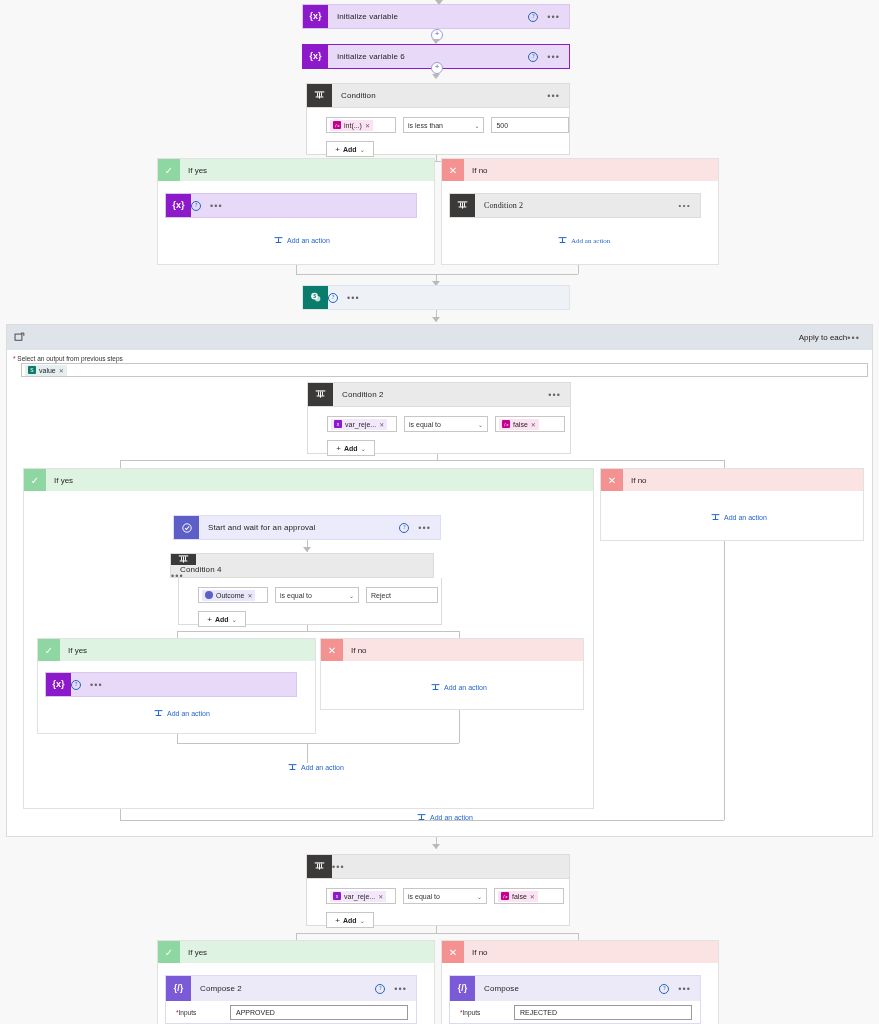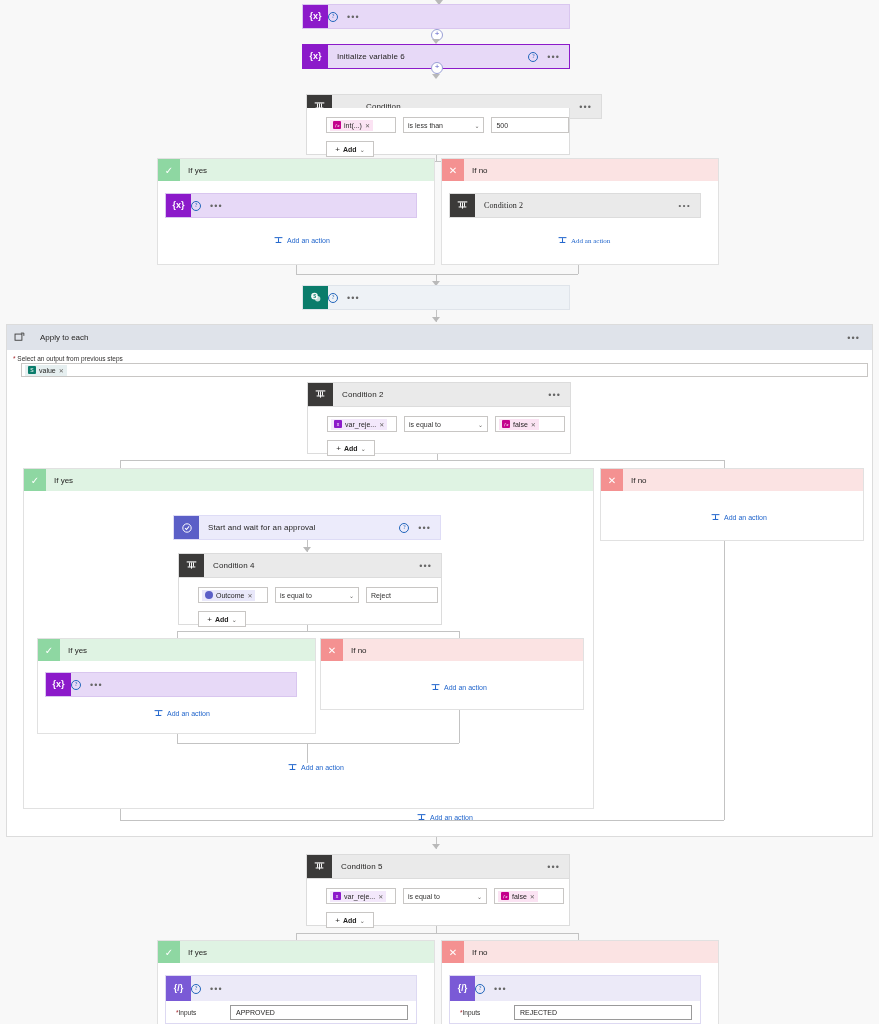--- a/index.html
+++ b/index.html
@@ -105,21 +105,21 @@
   
   .addact{
     display:inline-flex;align-items:center;gap:4px;
     color:#2266cc;font-size:7px;
   }
   .addact svg{display:block;}
 
   
   .scope{border:1px solid #dcdcdc;background:#fff;}
   .scopehead{
-    height:25px;background:#dfe3ea;display:flex;align-items:center;
+    height:25px;background:#dfe3ea;display:flex;align-items:center;text-align:right;
   }
   .scopehead .sico{
     width:25px;min-width:25px;height:25px;display:flex;align-items:center;justify-content:center;
     color:#3b3a39;font-size:9px;
   }
   .scopehead .stl{flex:1;padding-left:8px;font-size:8px;color:#201f1e;}
   .scopehead .dots{padding-right:12px;}
   .reqlbl{font-size:6.5px;color:#323130;}
   .reqlbl .star{color:#a4262c;}
   .fieldbox{
@@ -150,20 +150,21 @@
 </style>
 </head>
 <body>
 
 <div class="canvas">
 
   <div class="arrow" style="left:435px;top:0px;"></div>
 
   <div class="abs card var" style="left:302px;top:4px;width:268px;">
     <div class="ico">{x}</div>
+    <div class="ttl">Initialize variable</div>
     <div class="right">
       <div class="info">?</div>
       <div class="dots">•••</div>
     </div>
   </div>
 
   <div class="vline" style="left:436px;top:29px;height:6px;"></div>
   <div class="plusbtn" style="left:431px;top:29px;">+</div>
   <div class="vline" style="left:436px;top:39px;height:3px;"></div>
   <div class="arrow" style="left:432px;top:39px;"></div>
@@ -174,21 +175,21 @@
     <div class="right">
       <div class="info">?</div>
       <div class="dots">•••</div>
     </div>
   </div>
 
   <div class="vline" style="left:436px;top:69px;height:6px;"></div>
   <div class="plusbtn" style="left:431px;top:62px;">+</div>
   <div class="arrow" style="left:432px;top:74px;"></div>
 
-  <div class="abs card cond" style="left:306px;top:94px;width:296px;gap:25px;">
+  <div class="abs card cond" style="left:306px;top:83px;width:264px;">
     <div class="ico">
       <svg width="11" height="11" viewBox="0 0 16 16">
           <rect x="1" y="2" width="14" height="1.6" fill="#fff"></rect>
           <rect x="4.4" y="3.6" width="1.4" height="6" fill="#fff"></rect>
           <rect x="10.2" y="3.6" width="1.4" height="6" fill="#fff"></rect>
           <rect x="2.4" y="9.4" width="5.4" height="1.5" fill="#fff"></rect>
           <rect x="8.2" y="9.4" width="5.4" height="1.5" fill="#fff"></rect>
           <rect x="7.3" y="3.6" width="1.4" height="9" fill="#fff"></rect>
         </svg>
     </div>
@@ -393,21 +394,21 @@
           </div>
           <div class="ttl">Start and wait for an approval</div>
           <div class="right">
             <div class="info">?</div>
             <div class="dots">•••</div>
           </div>
         </div>
         <div class="vline" style="left:283px;top:49px;height:12px;"></div>
         <div class="arrow" style="left:279px;top:56px;"></div>
 
-        <div class="abs card cond" style="left:154px;top:62px;width:264px;">
+        <div class="abs card cond" style="left:146px;top:62px;width:264px;flex-direction:column;">
           <div class="ico">
             <svg width="11" height="11" viewBox="0 0 16 16">
                 <rect x="1" y="2" width="14" height="1.6" fill="#fff"></rect>
                 <rect x="4.4" y="3.6" width="1.4" height="6" fill="#fff"></rect>
                 <rect x="10.2" y="3.6" width="1.4" height="6" fill="#fff"></rect>
                 <rect x="2.4" y="9.4" width="5.4" height="1.5" fill="#fff"></rect>
                 <rect x="8.2" y="9.4" width="5.4" height="1.5" fill="#fff"></rect>
                 <rect x="7.3" y="3.6" width="1.4" height="9" fill="#fff"></rect>
               </svg>
           </div>
@@ -538,21 +539,20 @@
     <div class="ico">
       <svg width="11" height="11" viewBox="0 0 16 16">
           <rect x="1" y="2" width="14" height="1.6" fill="#fff"></rect>
           <rect x="4.4" y="3.6" width="1.4" height="6" fill="#fff"></rect>
           <rect x="10.2" y="3.6" width="1.4" height="6" fill="#fff"></rect>
           <rect x="2.4" y="9.4" width="5.4" height="1.5" fill="#fff"></rect>
           <rect x="8.2" y="9.4" width="5.4" height="1.5" fill="#fff"></rect>
           <rect x="7.3" y="3.6" width="1.4" height="9" fill="#fff"></rect>
         </svg>
     </div>
-    <div class="ttl">Condition 5</div>
     <div class="right">
         <div class="dots">•••</div>
       </div>
   </div>
   <div class="abs condbody" style="left:306px;top:879px;width:264px;height:47px;">
     <div class="condrow">
       <div class="oprnd" style="width:62px;">
         <span class="tok varTok">
           <span class="tico">x</span>
           <span>var_reje...</span>
@@ -585,20 +585,21 @@
 
   <div class="abs branch byes" style="left:157px;top:940px;width:278px;height:90px;">
     <div class="bhead">
       <div class="bico">✓</div>
       <div class="blbl">If yes</div>
     </div>
     <div style="position:relative;height:68px;">
       <div class="abs" style="left:7px;top:12px;width:252px;border:1px solid #ddd9f2;background:#fff;">
         <div class="card compose" style="border:none;width:100%;">
           <div class="ico">{/}</div>
+          <div class="ttl">Compose 2</div>
           <div class="right">
             <div class="info">?</div>
             <div class="dots">•••</div>
           </div>
         </div>
         <div class="inprow">
           <div class="lbl">
             <span style="color:#a4262c;">*</span><span>Inputs</span>
           </div>
           <div class="inp">APPROVED</div>
@@ -609,20 +610,21 @@
 
   <div class="abs branch bno" style="left:441px;top:940px;width:278px;height:90px;">
     <div class="bhead">
       <div class="bico">✕</div>
       <div class="blbl">If no</div>
     </div>
     <div style="position:relative;height:68px;">
       <div class="abs" style="left:7px;top:12px;width:252px;border:1px solid #ddd9f2;background:#fff;">
         <div class="card compose" style="border:none;width:100%;">
           <div class="ico">{/}</div>
+          <div class="ttl">Compose</div>
           <div class="right">
             <div class="info">?</div>
             <div class="dots">•••</div>
           </div>
         </div>
         <div class="inprow">
           <div class="lbl">
             <span style="color:#a4262c;">*</span><span>Inputs</span>
           </div>
           <div class="inp">REJECTED</div>

